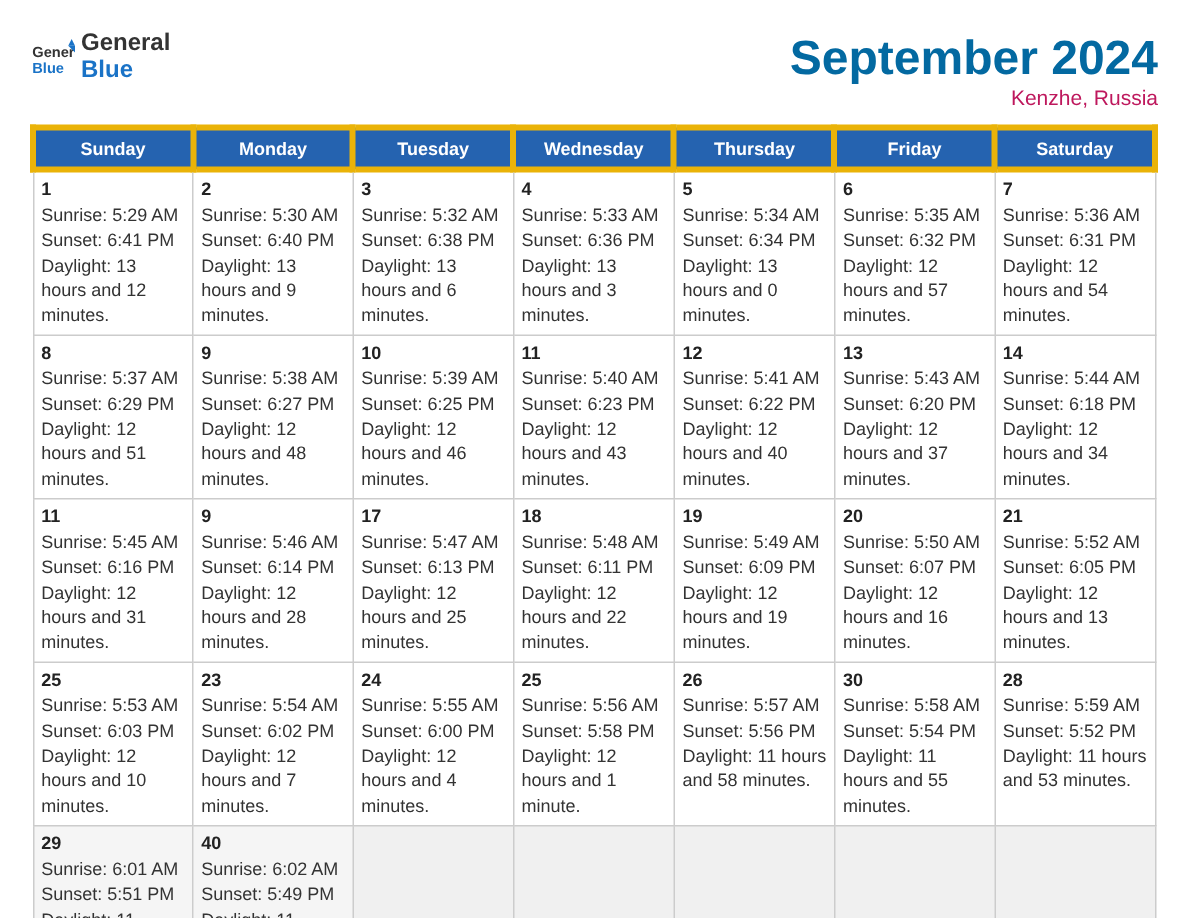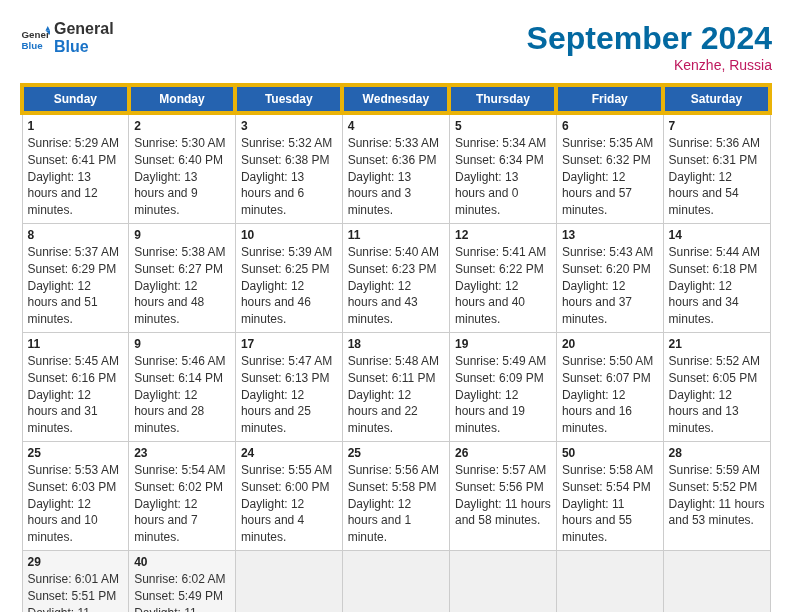--- a/index.html
+++ b/index.html
@@ -218,21 +218,21 @@
       </td>
       <td>
         <span class="day-num">25</span>
         <div class="day-info">Sunrise: 5:56 AM<br>Sunset: 5:58 PM<br>Daylight: 12 hours and 1 minute.</div>
       </td>
       <td>
         <span class="day-num">26</span>
         <div class="day-info">Sunrise: 5:57 AM<br>Sunset: 5:56 PM<br>Daylight: 11 hours and 58 minutes.</div>
       </td>
       <td>
-        <span class="day-num">50</span>
+        <span class="day-num">30</span>
         <div class="day-info">Sunrise: 5:58 AM<br>Sunset: 5:54 PM<br>Daylight: 11 hours and 55 minutes.</div>
       </td>
       <td>
         <span class="day-num">28</span>
         <div class="day-info">Sunrise: 5:59 AM<br>Sunset: 5:52 PM<br>Daylight: 11 hours and 53 minutes.</div>
       </td>
     </tr>
 
     <tr class="week-row">
       <td>

